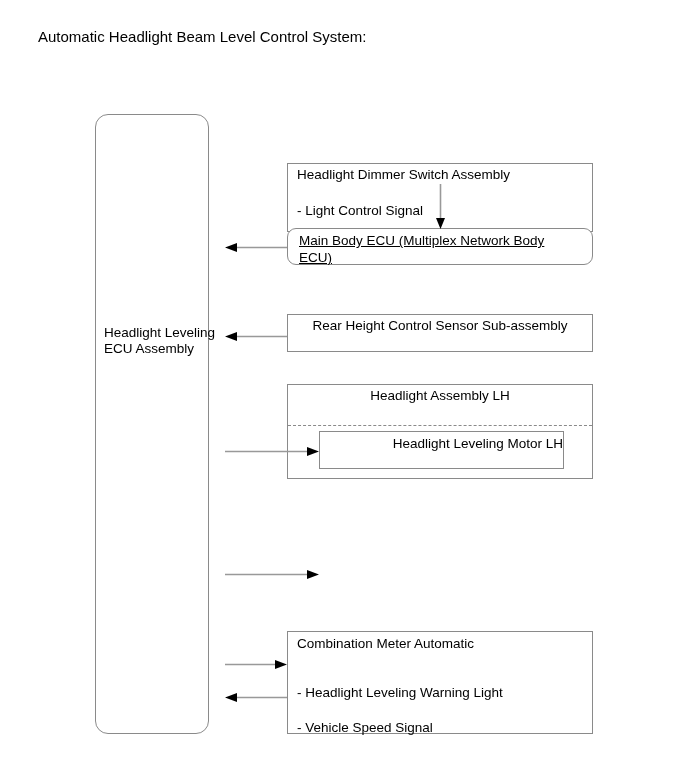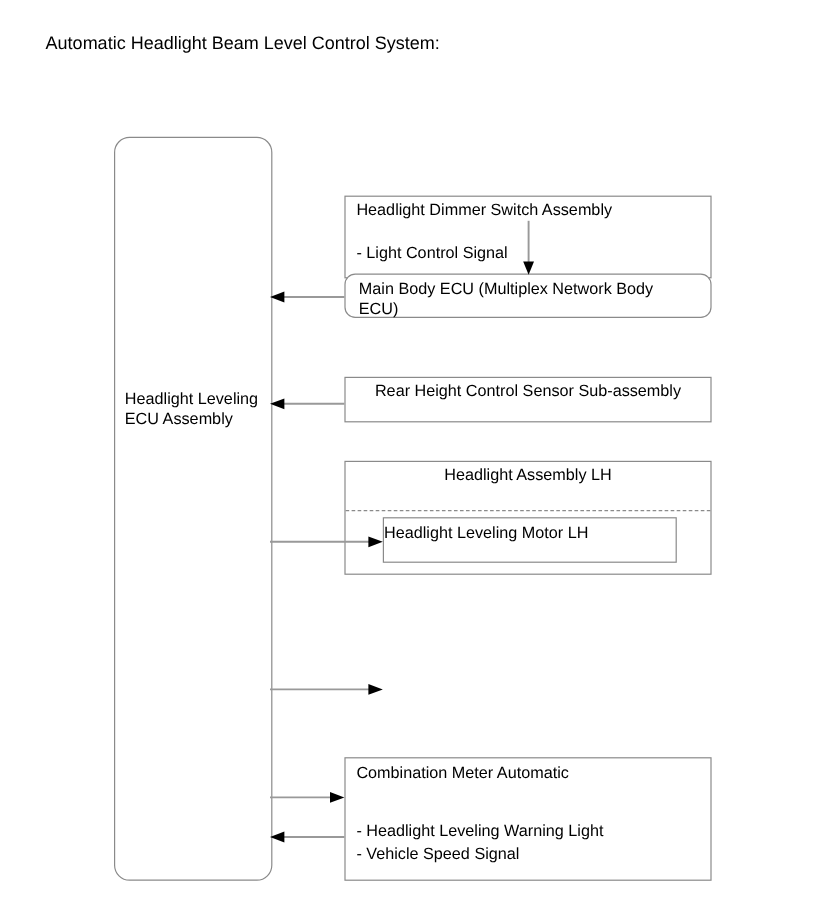--- a/index.html
+++ b/index.html
@@ -23,57 +23,57 @@
   }
   .box {
     position: absolute;
     box-sizing: border-box;
     border: 1px solid var(--box-border, #8a8a8a);
     background: #ffffff;
     font-size: 13.5px;
     line-height: 17px;
   }
   .ecu-box {
-    left: 95px; top: 114px; width: 132px; height: 620px;
+    left: 95px; top: 114px; width: 114px; height: 620px;
     border-radius: 13px;
   }
   .ecu-label {
     position: absolute;
     left: 8px; top: 210px; width: 118px;
     line-height: 16px;
   }
   .dimmer-box { left: 287px; top: 115px; width: 306px; height: 69px; padding: 2px 9px; margin-top: 48px; }
   .sig-line { margin-top: 19px; }
   .mainbody-box {
     left: 287px; top: 228px; width: 306px; height: 37px;
-    border-radius: 9px; padding: 3px 11px;
+    border-radius: 9px; padding: 3px 11px; text-decoration: underline;
   }
   .rear-box { left: 287px; top: 314px; width: 306px; height: 38px; text-align: center; padding-top: 2px; }
   .lh-box  { left: 287px; top: 384px; width: 306px; height: 95px; }
   .rh-box  { left: 287px; top: 506px; width: 306px; height: 96px; }
   .center-title { text-align: center; margin-top: 2px; }
   .dashed-line {
     position: absolute; left: 0; right: 0; height: 0;
     border-top: 1px dashed var(--box-border, #8a8a8a);
   }
   .lh-box .dashed-line { top: 40px; }
   .rh-box .dashed-line { top: 40px; }
   .motor-box {
     position: absolute;
     box-sizing: border-box;
     border: 1px solid var(--box-border, #8a8a8a);
     left: 31px; width: 245px; height: 38px;
-    text-align: left; padding-top: 3px;
+    text-align: right; padding-top: 3px;
     background: #ffffff;
   }
   .lh-box .motor-box { top: 46px; }
   .rh-box .motor-box { top: 48px; }
   .meter-box { left: 287px; top: 631px; width: 306px; height: 103px; padding: 3px 9px; }
   .meter-sig1 { margin-top: 32px; }
-  .meter-sig2 { margin-top: 2px; }
+  .meter-sig2 { margin-top: 18px; }
   .arrows {
     position: absolute; left: 0; top: 0;
     pointer-events: none;
   }
   .shaft { stroke: var(--arrow-shaft, #999999); stroke-width: 1.6; fill: none; }
   .head  { fill: var(--arrow-head, #000000); stroke: none; }
 </style>
 </head>
 <body>
 

